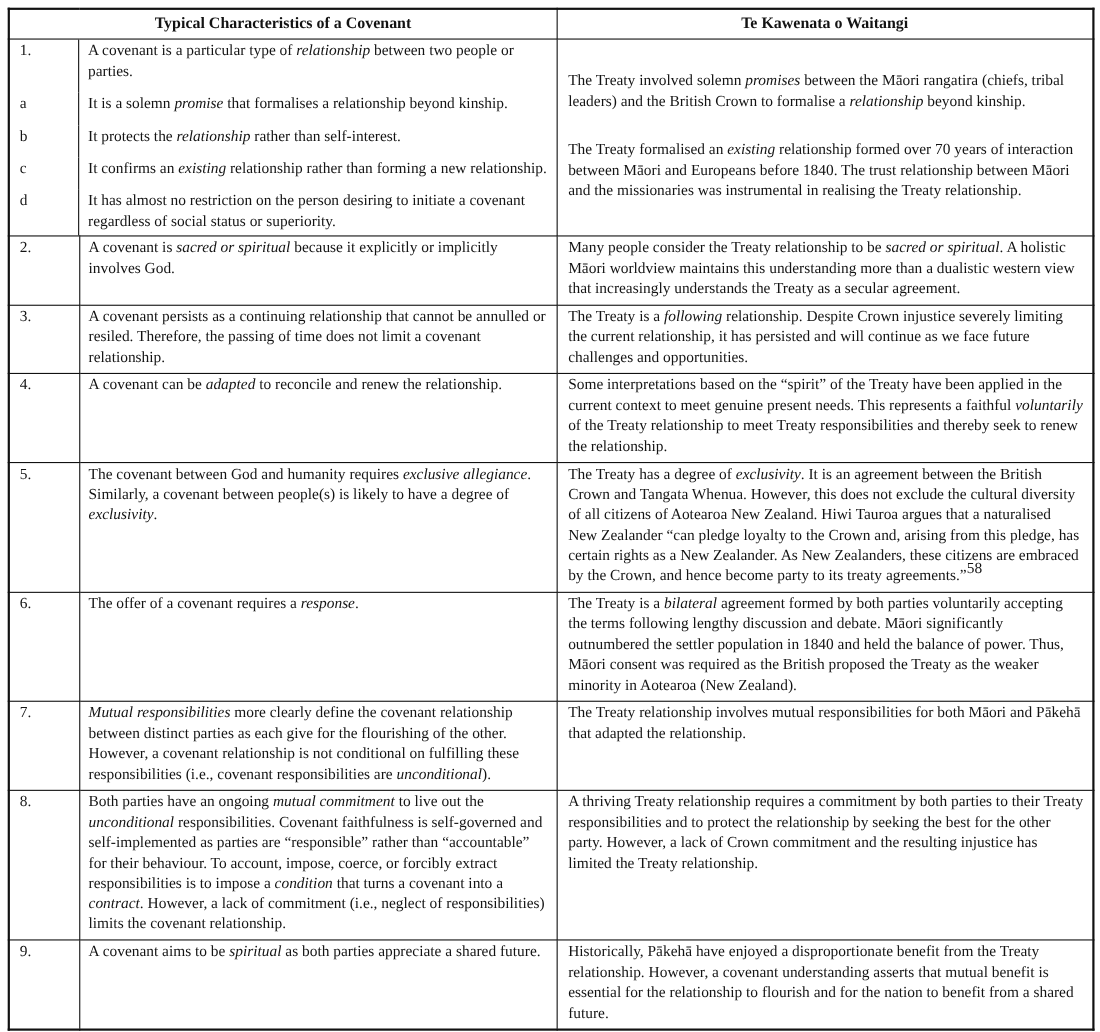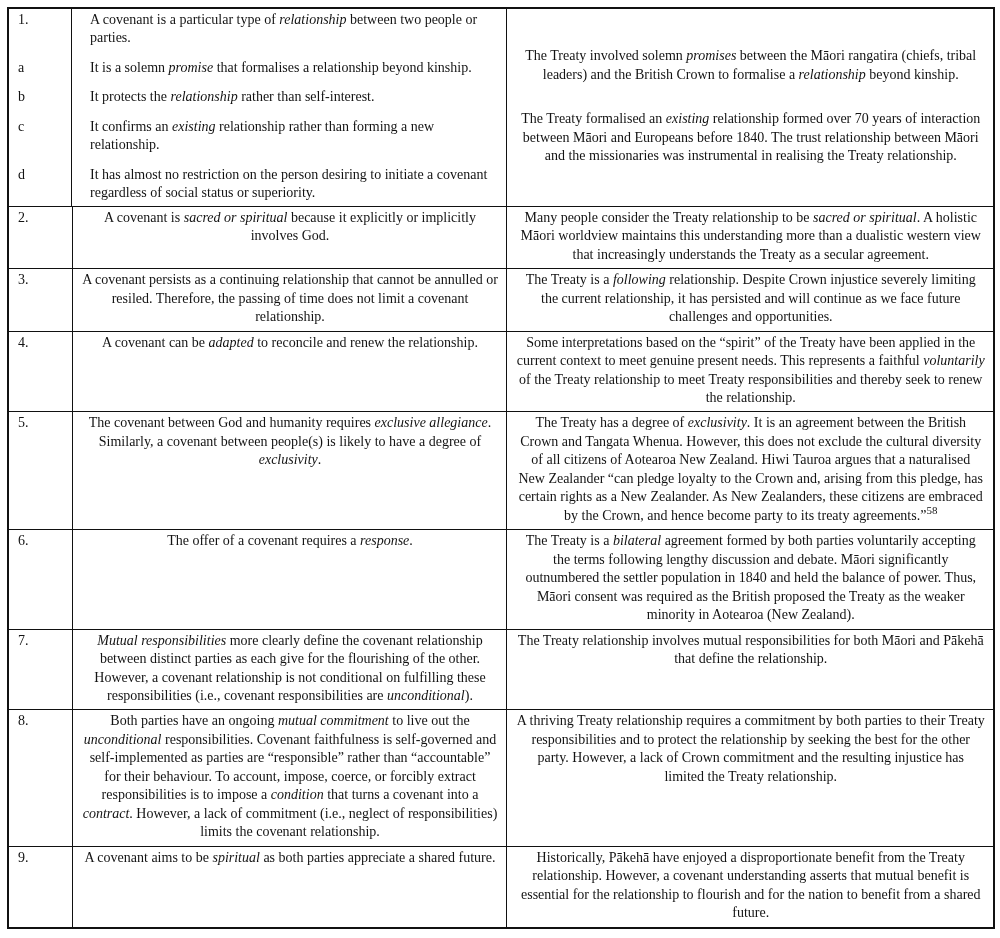--- a/index.html
+++ b/index.html
@@ -24,46 +24,50 @@
   col.c-right { width:488px; }
   th, td { border:1.5px solid #111; vertical-align:top; }
   th {
     font-size:14.5px; font-weight:bold; text-align:center;
     padding:3px 4px 4px 4px; height:25px;
   }
   td.num { padding:2px 2px 2px 9px; }
   td.cell { padding:2px 6px 4px 8px; }
   td.right-cell { padding:2px 8px 4px 10px; }
   td.middle { vertical-align:middle; }
-  .para { margin:0;text-align:center; }
+  .para { margin:0; }
   .para.gap { margin-top:26px; }
   
   td.subcell { padding:0; }
   .subrow { display:flex; align-items:stretch; }
   .subnum {
     flex:0 0 63px;
     border-right:1.5px solid #111;
     padding:2px 2px 9px 9px;
   }
-  .subtext { flex:1; padding:2px 6px 9px 8px;margin-left:10px; }
+  .subtext { flex:1; padding:2px 6px 9px 8px; }
   .subrow.last .subnum, .subrow.last .subtext { padding-bottom:3px; }
-  sup { font-size:11px; line-height:0; vertical-align:super; }
+  sup { font-size:14px; line-height:0; vertical-align:super; }
 </style>
 </head>
 <body>
 
 <div class="page">
   <table class="covenant-table">
     <colgroup>
         <col class="c-num">
         <col class="c-left">
         <col class="c-right">
       </colgroup>
 
     <tbody>
+        <tr>
+      <th colspan="2">Typical Characteristics of a Covenant</th>
+      <th>Te Kawenata o Waitangi</th>
+    </tr>
 
     <tr>
       <td colspan="2" class="subcell">
         <div class="subrow">
           <div class="subnum">1.</div>
           <div class="subtext">A covenant is a particular type of <i>relationship</i> between two people or parties.</div>
         </div>
         <div class="subrow">
           <div class="subnum">a</div>
           <div class="subtext">It is a solemn <i>promise</i> that formalises a relationship beyond kinship.</div>
@@ -136,21 +140,21 @@
             <p class="para">The Treaty is a <i>bilateral</i> agreement formed by both parties voluntarily accepting the terms following lengthy discussion and debate. Māori significantly outnumbered the settler population in 1840 and held the balance of power. Thus, Māori consent was required as the British proposed the Treaty as the weaker minority in Aotearoa (New Zealand).</p>
           </td>
     </tr>
 
     <tr>
       <td class="num">7.</td>
       <td class="cell">
             <p class="para"><i>Mutual responsibilities</i> more clearly define the covenant relationship between distinct parties as each give for the flourishing of the other. However, a covenant relationship is not conditional on fulfilling these responsibilities (i.e., covenant responsibilities are <i>unconditional</i>).</p>
           </td>
       <td class="right-cell">
-            <p class="para">The Treaty relationship involves mutual responsibilities for both Māori and Pākehā that define the relationship.</p>
+            <p class="para">The Treaty relationship involves mutual responsibilities for both Māori and Pākehā that adapted the relationship.</p>
           </td>
     </tr>
 
     <tr>
       <td class="num">8.</td>
       <td class="cell">
             <p class="para">Both parties have an ongoing <i>mutual commitment</i> to live out the <i>unconditional</i> responsibilities. Covenant faithfulness is self-governed and self-implemented as parties are “responsible” rather than “accountable” for their behaviour. To account, impose, coerce, or forcibly extract responsibilities is to impose a <i>condition</i> that turns a covenant into a <i>contract</i>. However, a lack of commitment (i.e., neglect of responsibilities) limits the covenant relationship.</p>
           </td>
       <td class="right-cell">
             <p class="para">A thriving Treaty relationship requires a commitment by both parties to their Treaty responsibilities and to protect the relationship by seeking the best for the other party. However, a lack of Crown commitment and the resulting injustice has limited the Treaty relationship.</p>

